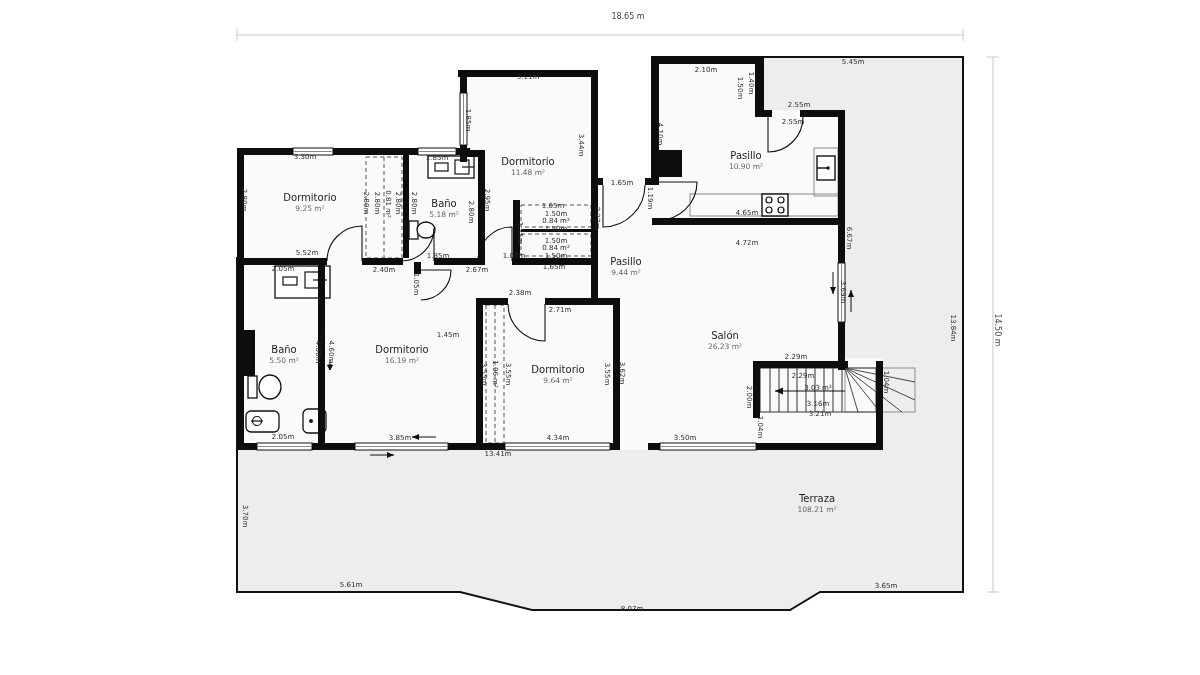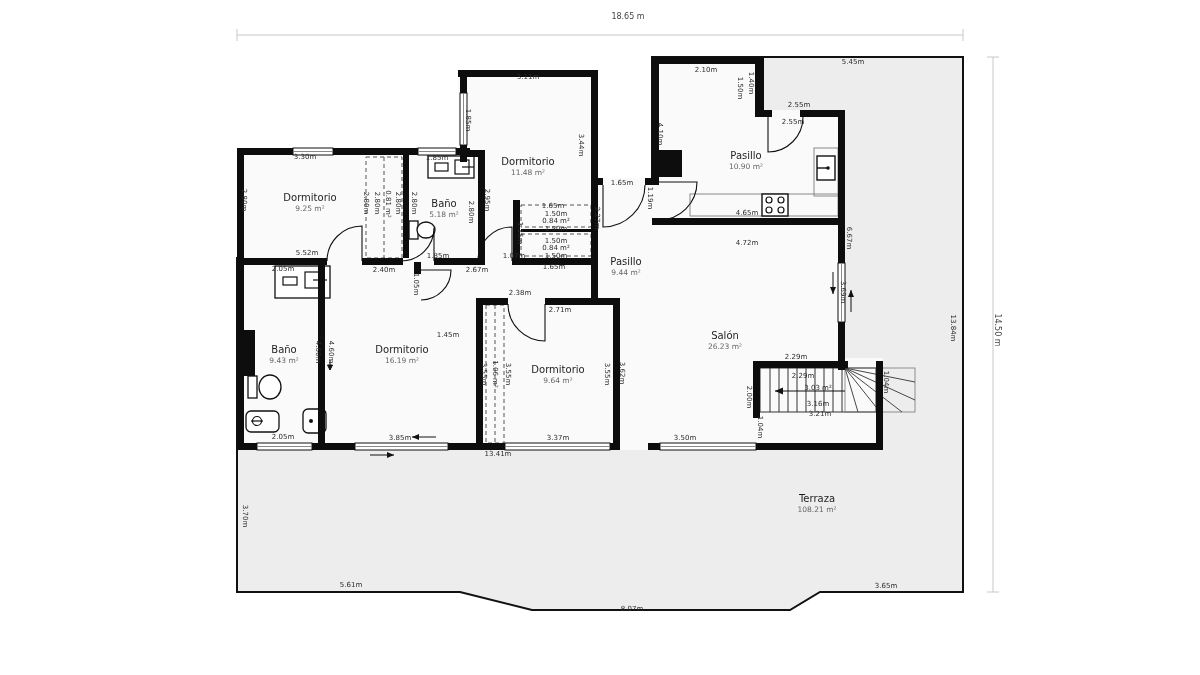--- a/index.html
+++ b/index.html
@@ -244,21 +244,21 @@
       <div class="room-label" style="left: 626px; top: 266px;">
         <div class="room-name">Pasillo</div>
         <div class="room-area">9.44 m²</div>
       </div>
       <div class="room-label" style="left: 725px; top: 333px; margin-top: 7px;">
         <div class="room-name">Salón</div>
         <div class="room-area">26.23 m²</div>
       </div>
       <div class="room-label" style="left: 284px; top: 354px;">
         <div class="room-name">Baño</div>
-        <div class="room-area">9.43 m²</div>
+        <div class="room-area">5.50 m²</div>
       </div>
       <div class="room-label" style="left: 402px; top: 354px;">
         <div class="room-name">Dormitorio</div>
         <div class="room-area">16.19 m²</div>
       </div>
       <div class="room-label" style="left: 558px; top: 374px;">
         <div class="room-name">Dormitorio</div>
         <div class="room-area">9.64 m²</div>
       </div>
       <div class="room-label" style="left: 817px; top: 503px;">
@@ -318,21 +318,21 @@
       <div class="dim v" style="left: 886px; top: 382px;">1.04m</div>
       <div class="dim v" style="left: 760px; top: 427px;">1.04m</div>
       <div class="dim" style="left: 685px; top: 438px;">3.50m</div>
       <div class="dim v" style="left: 622px; top: 373px;">3.62m</div>
       <div class="dim" style="left: 520px; top: 293px;">2.38m</div>
       <div class="dim" style="left: 560px; top: 310px;">2.71m</div>
       <div class="dim v" style="left: 484px; top: 374px;">3.55m</div>
       <div class="dim v" style="left: 495px; top: 374px;">1.06 m²</div>
       <div class="dim v" style="left: 508px; top: 374px;">3.55m</div>
       <div class="dim v" style="left: 607px; top: 374px;">3.55m</div>
-      <div class="dim" style="left: 558px; top: 438px;">3.37m</div>
+      <div class="dim" style="left: 558px; top: 438px;">4.34m</div>
       <div class="dim" style="left: 498px; top: 454px;">13.41m</div>
       <div class="dim" style="left: 448px; top: 310px; margin-top: 25px;">1.45m</div>
       <div class="dim v" style="left: 416px; top: 284px;">1.05m</div>
       <div class="dim" style="left: 400px; top: 438px; text-align: right;">3.85m</div>
       <div class="dim" style="left: 283px; top: 269px;">2.05m</div>
       <div class="dim v" style="left: 318px; top: 352px;">4.60m</div>
       <div class="dim v" style="left: 331px; top: 352px;">4.60m</div>
       <div class="dim" style="left: 283px; top: 437px;">2.05m</div>
       <div class="dim v" style="left: 245px; top: 516px;">3.70m</div>
       <div class="dim" style="left: 351px; top: 585px;">5.61m</div>

